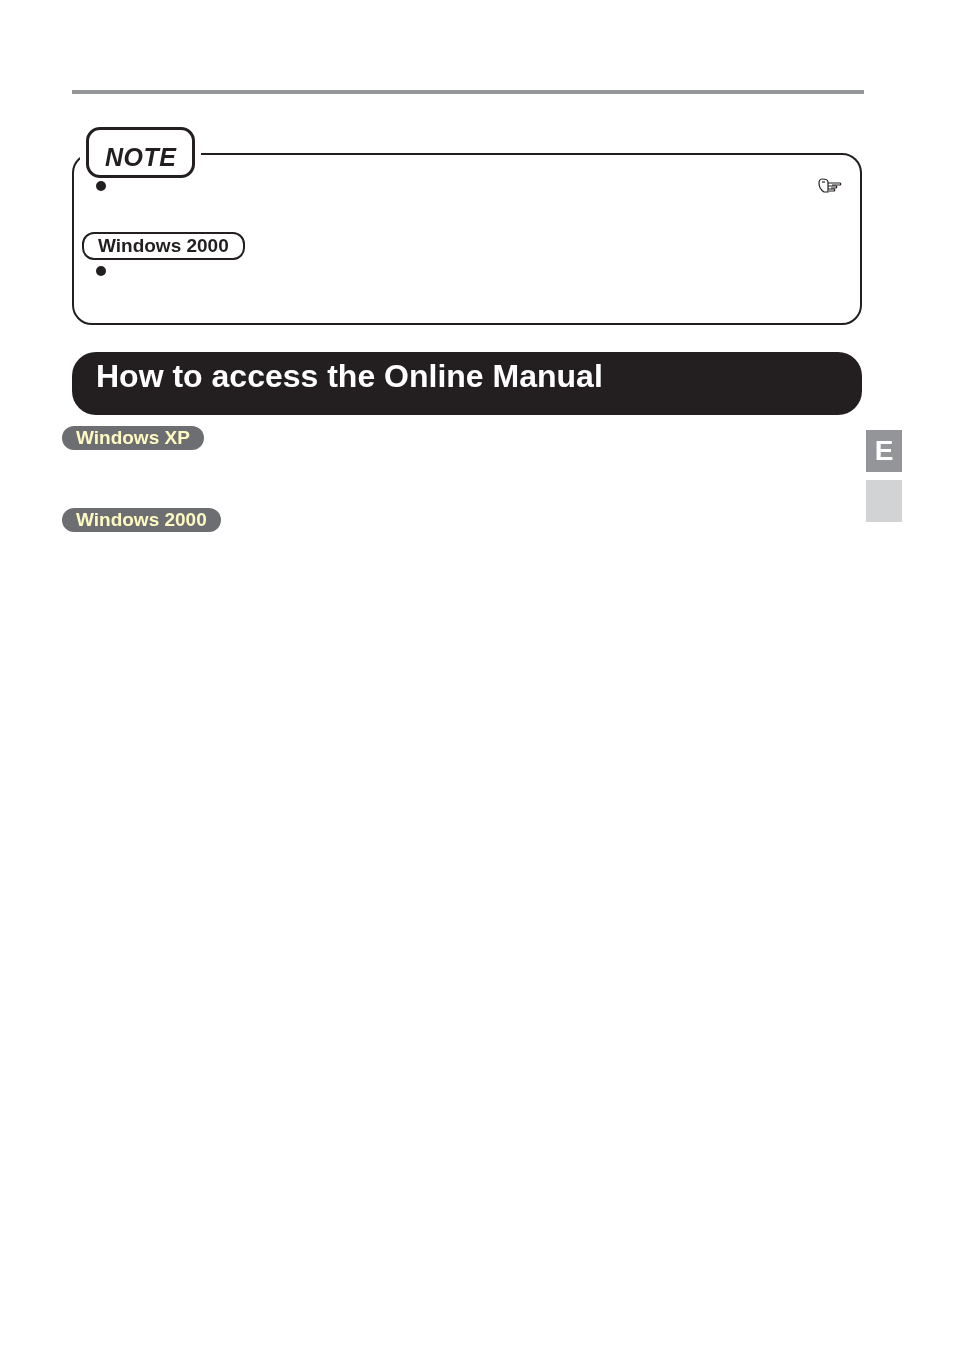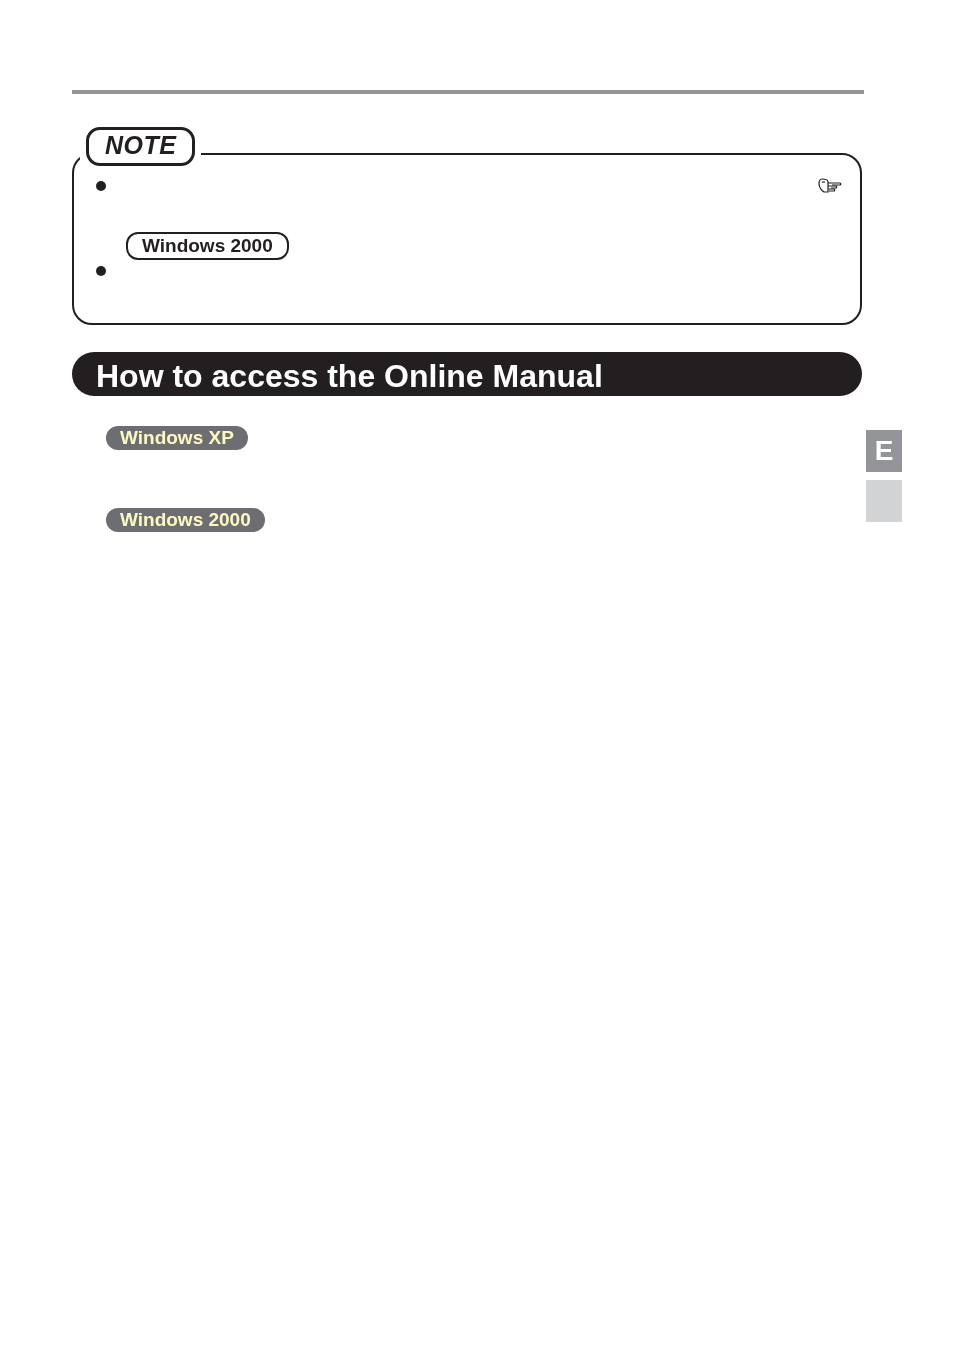--- a/index.html
+++ b/index.html
@@ -37,21 +37,21 @@
     position: absolute;
     left: 80px;
     top: 127px;
     background: #fff;
     padding: 0 6px;
   }
   .note-label {
     display: inline-block;
     border: 3px solid #231f20;
     border-radius: 14px;
-    padding: 1px 16px 3px 16px;
+    padding: 13px 16px 3px 16px;
     font-size: 25px;
     font-weight: bold;
     font-style: italic;
     letter-spacing: 0.5px;
   }
   .bullet-dot {
     position: absolute;
     width: 10px;
     height: 10px;
     border-radius: 50%;
@@ -66,21 +66,20 @@
     width: 24px;
     height: 22px;
   }
   .os-pill {
     display: inline-block;
     border-radius: 12px;
     padding: 2px 14px 3px 14px;
     font-size: 19px;
     font-weight: bold;
     line-height: 1;
-    margin-left: 44px;
   }
   .pill-outline {
     border: 2px solid #231f20;
     color: #231f20;
     background: #fff;
   }
   .pill-filled {
     border: none;
     color: #fef9c3;
     background: #6d6e71;
@@ -88,21 +87,21 @@
   .pill-in-note {
     position: absolute;
     left: 82px;
     top: 232px;
   }
   .section-heading {
     position: absolute;
     left: 72px;
     top: 352px;
     width: 790px;
-    height: 44px;
+    height: 63px;
     background: #231f20;
     border-radius: 24px;
     color: #fff;
     font-size: 32px;
     font-weight: bold;
     padding-left: 24px;
     line-height: 48px;
     box-sizing: border-box;
   }
   .pill-xp {

